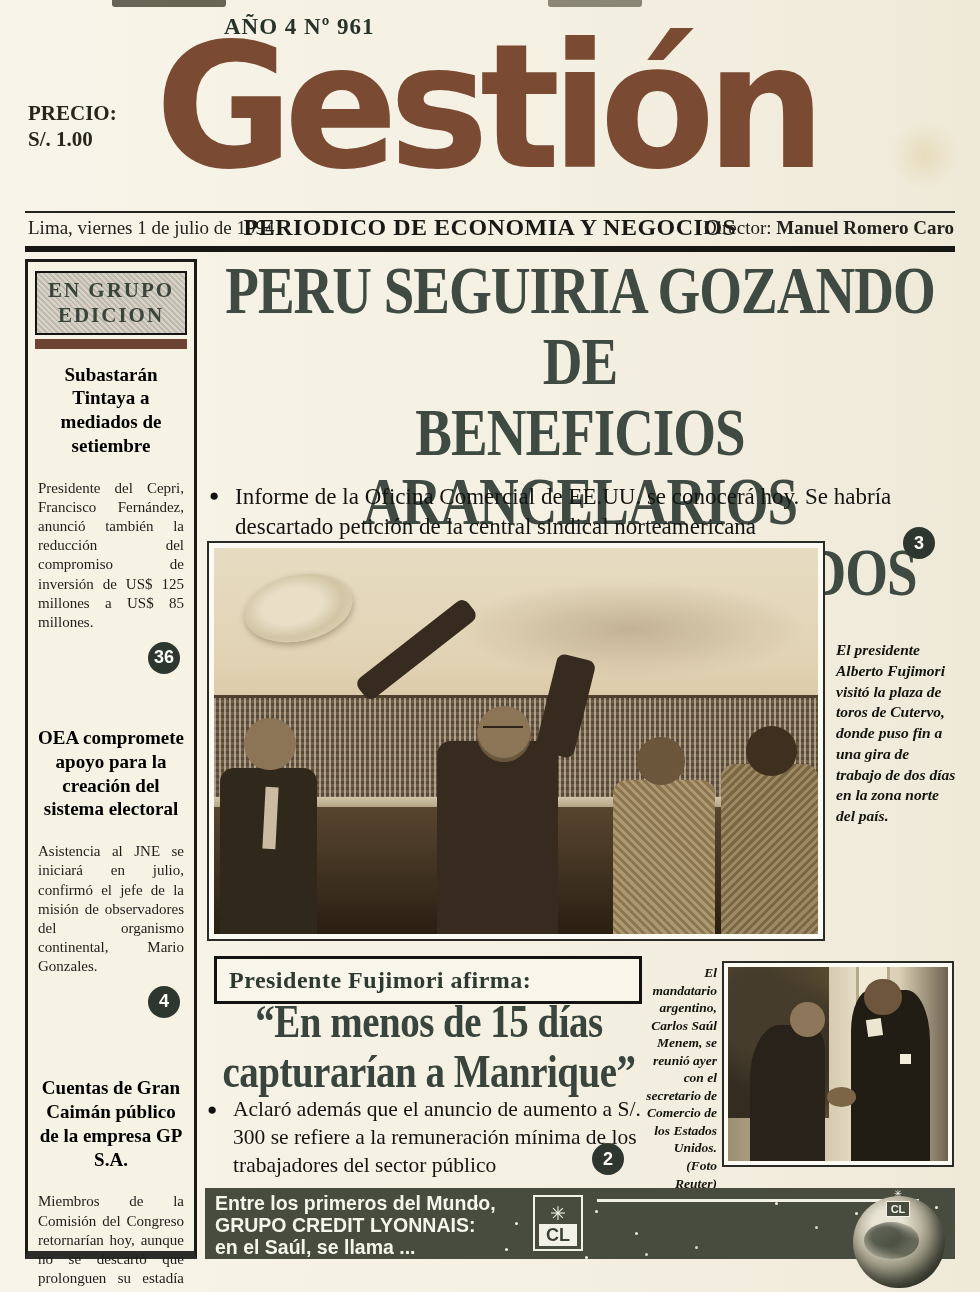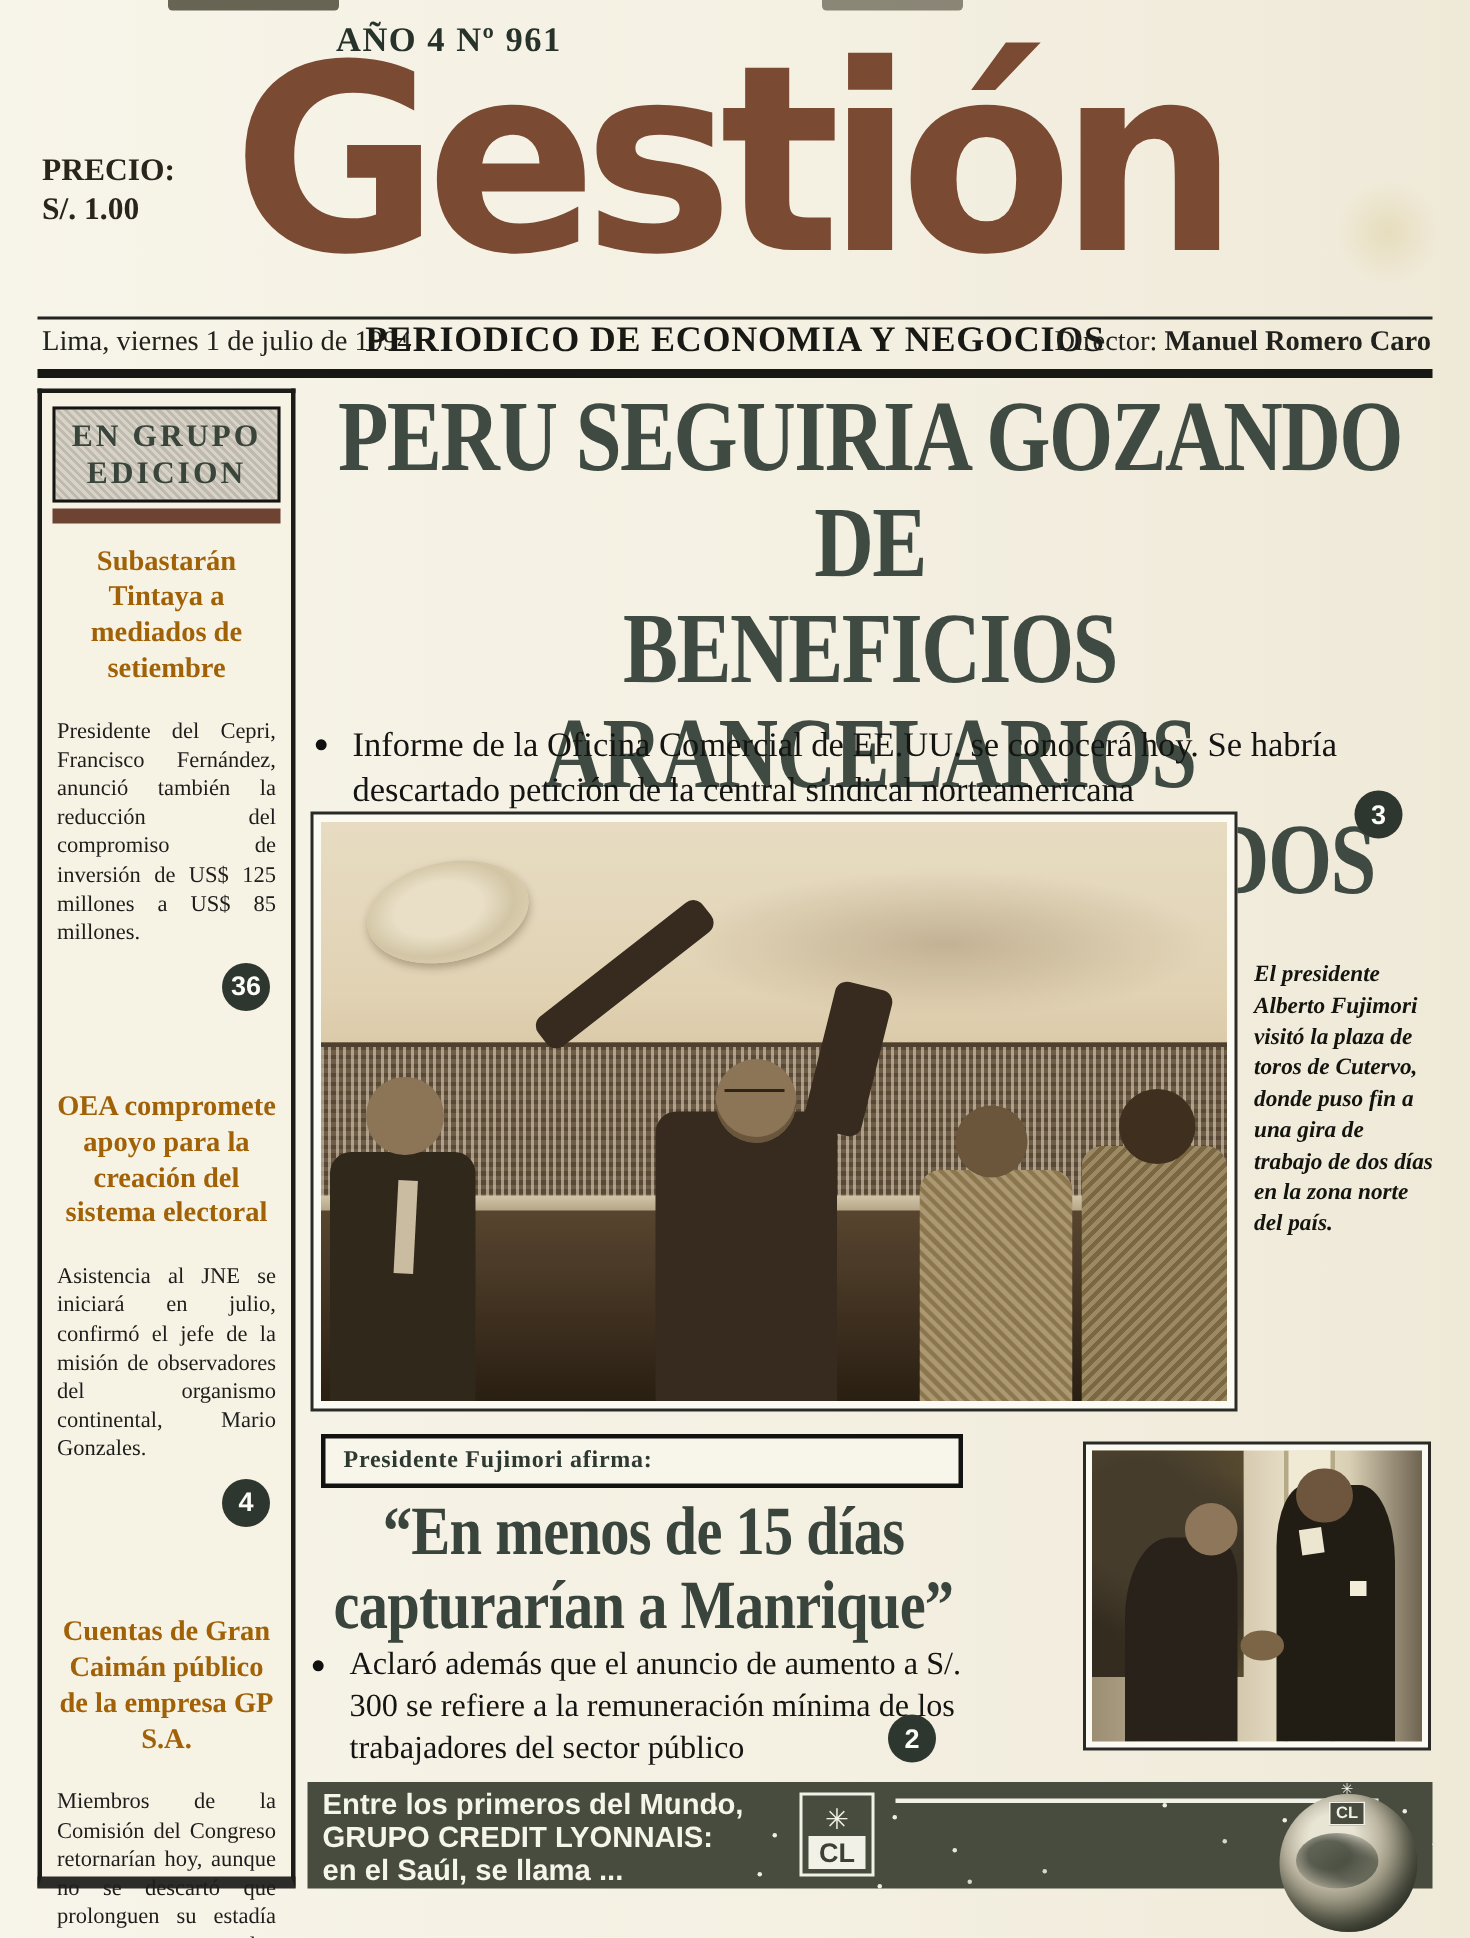--- a/index.html
+++ b/index.html
@@ -27,21 +27,21 @@
 
   
   .sidebar{position:absolute;left:25px;top:259px;width:172px;height:1000px;box-sizing:border-box;
            border:3px solid #1b1b18;border-bottom:8px solid #2c2c28;background:#f6f2e4;}
   .ed-box{margin:9px 7px 0;border:2px solid #141412;background:
           repeating-linear-gradient(45deg,rgba(255,255,255,.25) 0 2px,rgba(0,0,0,.05) 2px 4px),#c9c4b6;
           padding:5px 2px;text-align:center;font-weight:bold;font-size:21px;line-height:1.18;
           color:#39443b;letter-spacing:2px;}
   .brown-bar{margin:4px 7px 0;height:10px;background:#6d4332;}
   .story{padding:0 10px;}
-  .story .s-title{font-weight:bold;font-size:19px;line-height:1.26;text-align:center;color:#a16207;}
+  .story .s-title{font-weight:bold;font-size:19px;line-height:1.26;text-align:center;color:#000000;}
   .story .s-body{margin-top:21px;font-size:15px;line-height:1.27;text-align:justify;color:#1d1d1b;}
   .badge{width:32px;height:32px;border-radius:50%;background:#2e372f;color:#fdfdf8;
          display:flex;align-items:center;justify-content:center;
          font-family:"Liberation Sans",sans-serif;font-weight:bold;font-size:18px;}
   .story .badge{margin:10px 4px 0 auto;}
   .s1{margin-top:14px;} .s2{margin-top:52px;} .s3{margin-top:58px;}
 
   
   .lead-headline{position:absolute;left:203px;top:256px;width:754px;text-align:center;
         font-weight:bold;font-size:55px;line-height:1.05;letter-spacing:-1px;color:#3f4b42;
@@ -105,23 +105,23 @@
   .sc2 .collar{position:absolute;left:63%;top:27%;width:7%;height:9%;background:#ece5d0;transform:rotate(-8deg);}
   .sc2 .pocket{position:absolute;left:78%;top:45%;width:5%;height:5%;background:#f2ecd9;}
   .sc2 .hands{position:absolute;left:45%;top:62%;width:13%;height:10%;border-radius:50%;background:#7c6547;}
 
   .caption1{position:absolute;left:836px;top:640px;width:122px;font-weight:bold;font-style:italic;
             font-size:15.5px;line-height:1.34;color:#14140f;}
   .caption2{position:absolute;left:641px;top:964px;width:76px;text-align:right;font-weight:bold;
             font-style:italic;font-size:13.5px;line-height:1.3;color:#14140f;}
 
   
-  .kicker{position:absolute;left:214px;top:956px;width:428px;height:36px;box-sizing:border-box;
+  .kicker{position:absolute;left:214px;top:956px;width:428px;height:48px;box-sizing:border-box;
           border:3px solid #121210;background:#f8f5ea;display:flex;align-items:center;padding-left:12px;
-          font-weight:bold;font-size:16px;letter-spacing:.5px;color:#2e3931;}
+          font-weight:bold;font-size:24px;letter-spacing:.5px;color:#2e3931;}
   .quote-head{position:absolute;left:201px;top:997px;width:456px;text-align:center;font-weight:bold;
           font-size:39px;line-height:1.08;color:#39443c;transform:scaleY(1.18);transform-origin:top center;letter-spacing:-.5px;}
   .quote-head span{display:block;}
   .deck2{left:207px;top:1096px;width:440px;font-size:21.5px;}
 
   
   .banner{position:absolute;left:205px;top:1188px;width:750px;height:71px;background:#474c3f;overflow:visible;}
   .banner .dots{position:absolute;left:240px;top:10px;width:3px;height:3px;border-radius:50%;background:#efeee4;
      box-shadow:30px 6px 0 #e8e7da,70px 24px 0 #efeee4,110px 40px 0 #d9d8ca,150px 12px 0 #efeee4,
        190px 34px 0 #e8e7da,330px 4px 0 #efeee4,370px 28px 0 #d9d8ca,410px 14px 0 #efeee4,
@@ -237,20 +237,21 @@
   <div class="quote-head">
     <span>“En menos de 15 días</span>
     <span>capturarían a Manrique”</span>
   </div>
   <div class="deck deck2">
     <span class="bullet">●</span>
     <span class="dtext">Aclaró además que el anuncio de aumento a S/. 300 se refiere a la remuneración mínima de los trabajadores del sector público</span>
   </div>
   <div class="badge badge2">2</div>
 
+  <div class="caption2">El mandatario argentino, Carlos Saúl Menem, se reunió ayer con el secretario de Comercio de los Estados Unidos. (Foto Reuter)</div>
   <div class="photo-frame photo2">
     <div class="scene sc2">
       <div class="foliage"></div>
       <div class="door"></div>
       <div class="man-a"></div>
       <div class="head man-a-head"></div>
       <div class="man-b"></div>
       <div class="head man-b-head"></div>
       <div class="collar"></div>
       <div class="pocket"></div>

